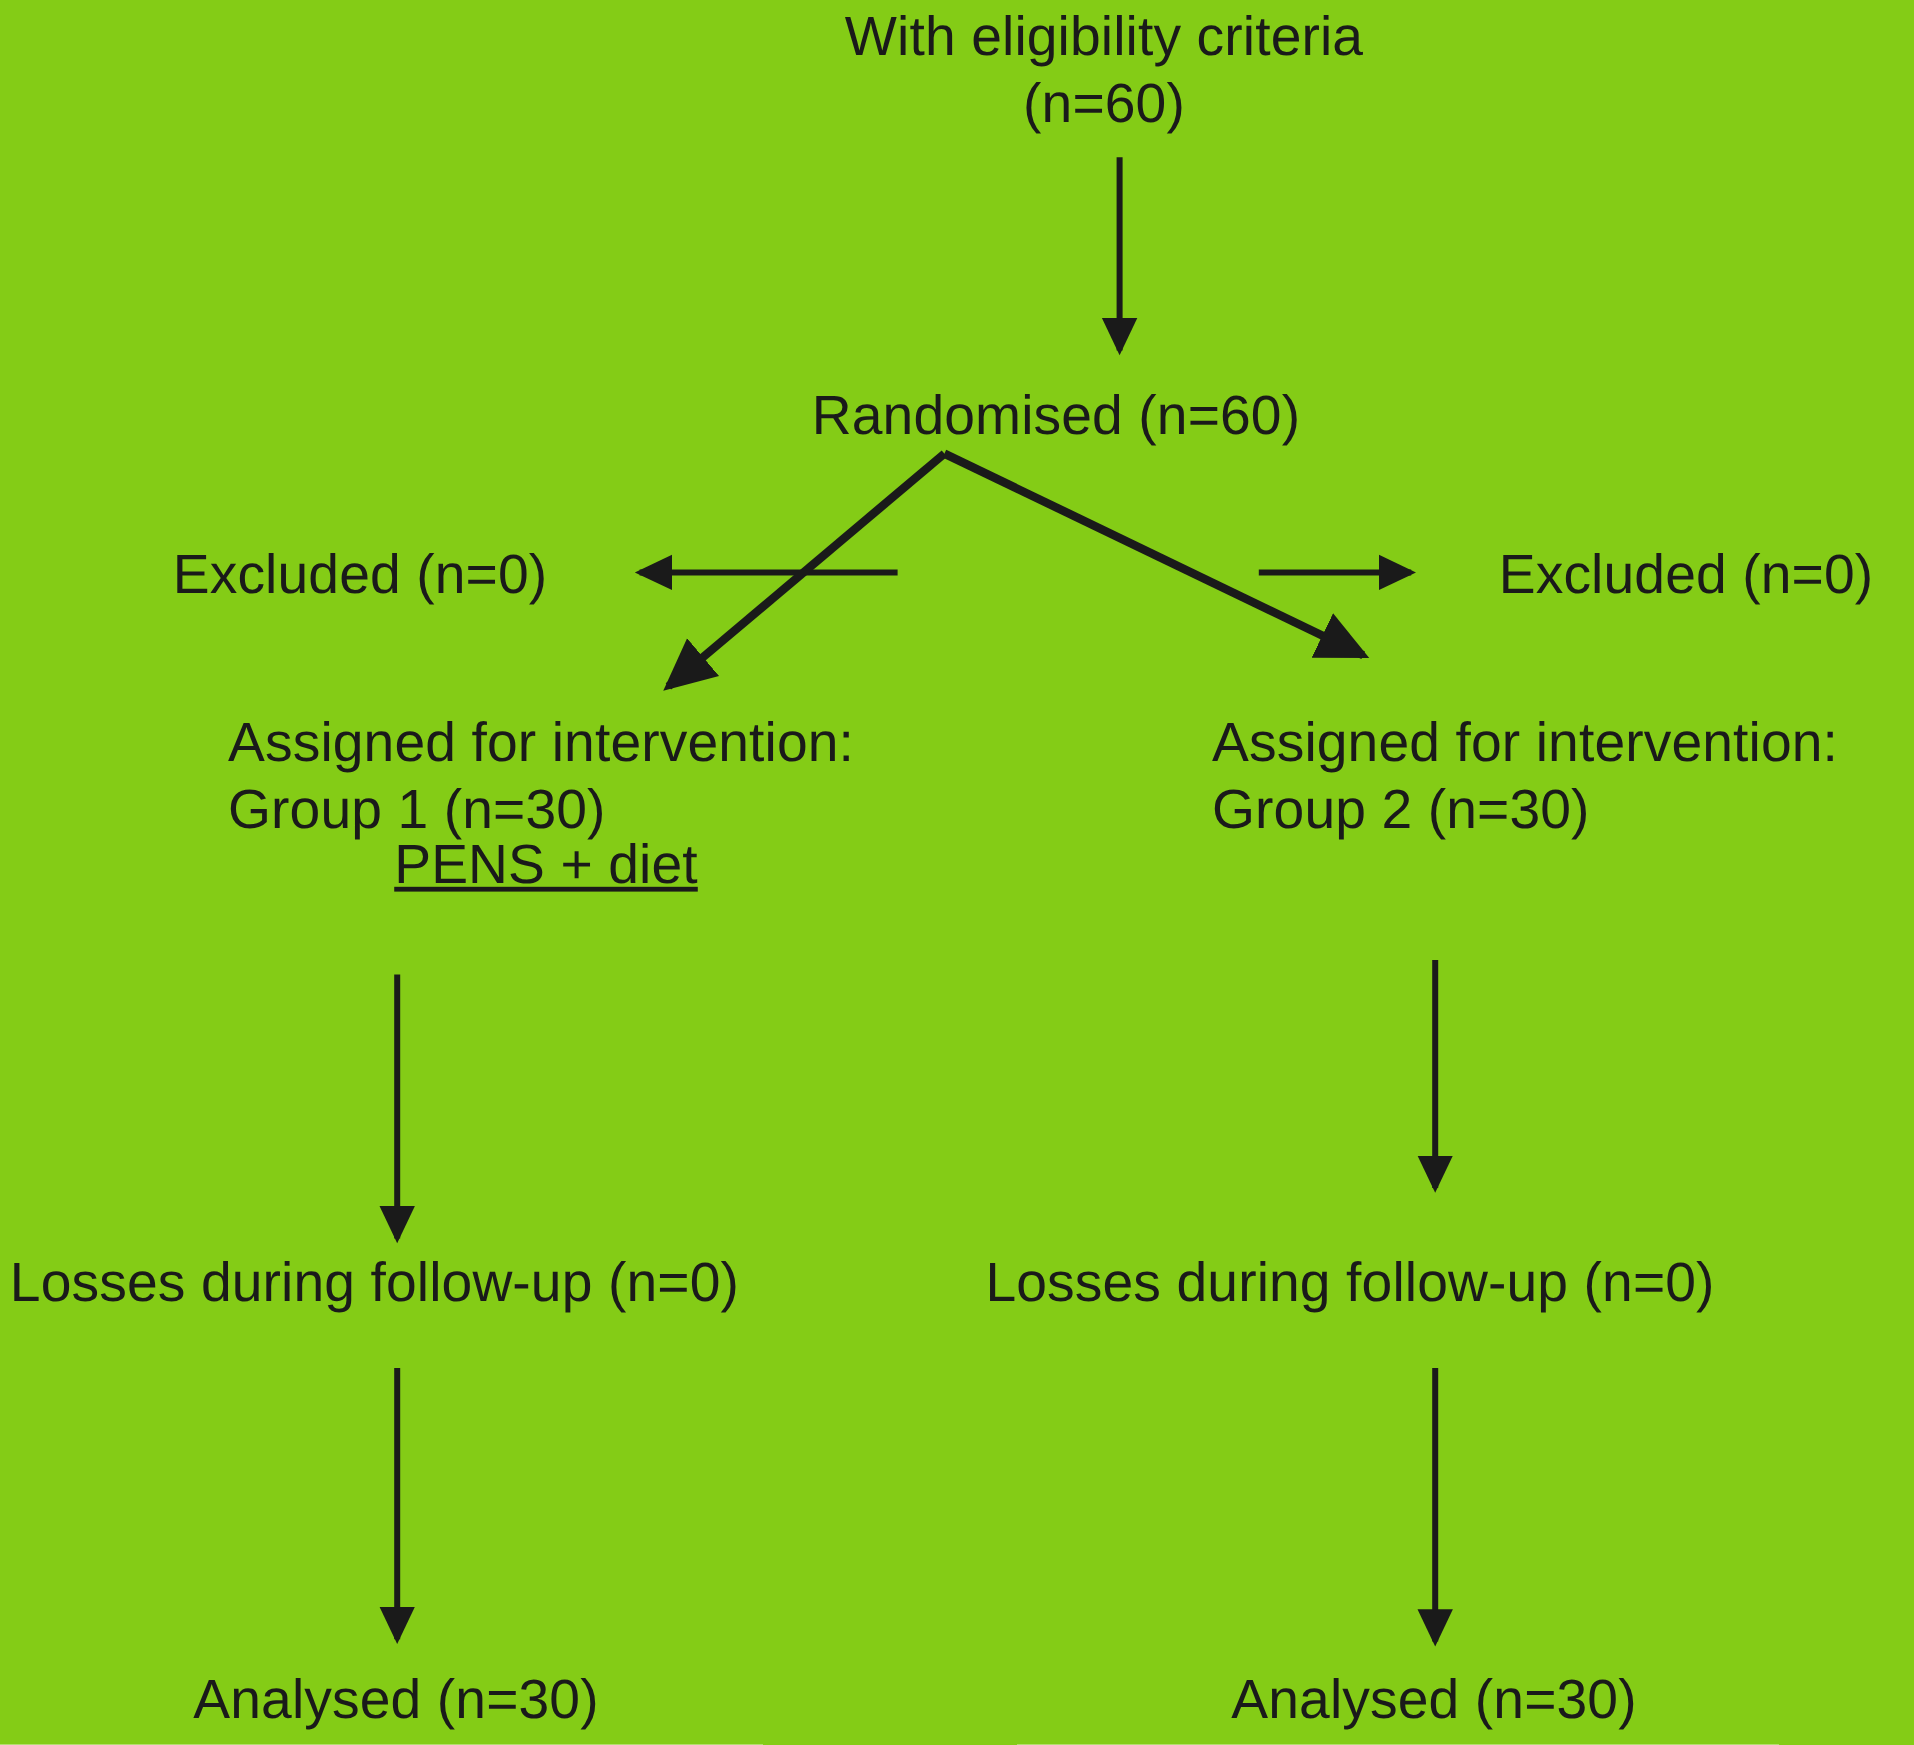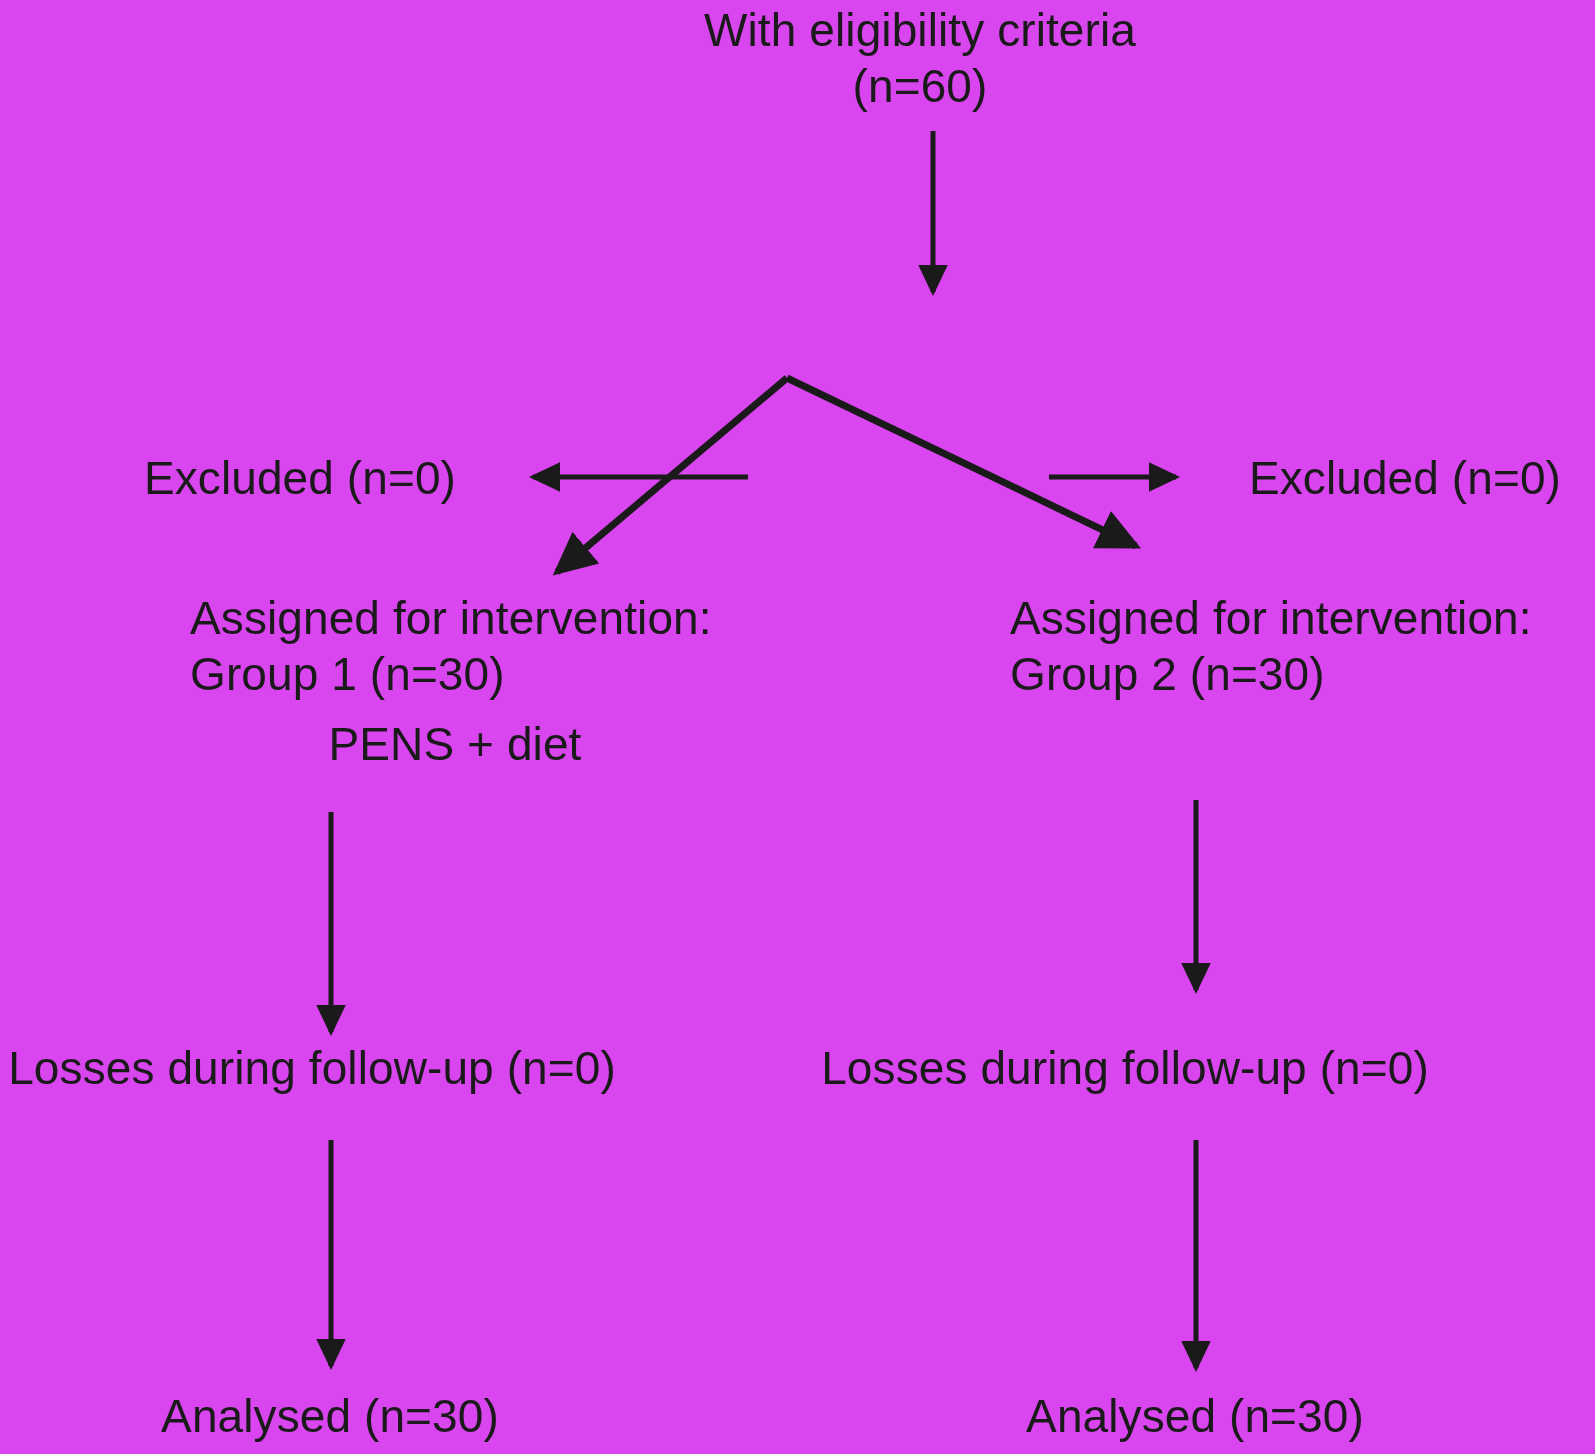--- a/index.html
+++ b/index.html
@@ -5,21 +5,21 @@
 <style>
   html, body {
     margin: 0;
     padding: 0;
     background: #ffffff;
   }
   #canvas {
     position: relative;
     width: 1595px;
     height: 1454px;
-    background: #d946ef;
+    background: #84cc16;
     font-family: "Liberation Sans", sans-serif;
     color: #1a1a1a;
     overflow: hidden;
   }
   .node {
     position: absolute;
     font-size: 46px;
     line-height: 1.22;
     color: #1a1a1a;
     white-space: pre-line;
@@ -34,21 +34,21 @@
     width: 1595px;
     height: 1454px;
     pointer-events: none;
   }
   
   #n-eligibility { left: 620px;  top: 2px;    width: 600px; }
   #n-randomised  { left: 580px;  top: 318px;  width: 600px; }
   #n-excl-left   { left: 100px;  top: 450px;  width: 400px; }
   #n-excl-right  { left: 1205px; top: 450px;  width: 400px; }
   #n-group1      { left: 190px;  top: 590px;  width: 560px; }
-  #n-group1-int  { left: 190px;  top: 716px;  width: 530px; }
+  #n-group1-int  { left: 190px;  top: 692px;  width: 530px; text-decoration: underline; }
   #n-group2      { left: 1010px; top: 590px;  width: 560px; }
   #n-group2-int  { left: 1010px; top: 718px;  width: 350px; }
   #n-loss-left   { left: -8px;   top: 1040px; width: 640px; }
   #n-loss-right  { left: 800px;  top: 1040px; width: 650px; }
   #n-analysed-l  { left: 100px;  top: 1388px; width: 460px; }
   #n-analysed-r  { left: 965px;  top: 1388px; width: 460px; }
 </style>
 </head>
 <body>
 
@@ -94,20 +94,21 @@
     </g>
 
     <g>
       <line x1="1196" y1="1140" x2="1196" y2="1368" stroke="#1a1a1a" stroke-width="5" marker-end="url(#head)"></line>
     </g>
   </svg>
 
   <div class="node center" id="n-eligibility">With eligibility criteria
 (n=60)</div>
 
+  <div class="node center" id="n-randomised">Randomised (n=60)</div>
 
   <div class="node center" id="n-excl-left">Excluded (n=0)</div>
 
   <div class="node center" id="n-excl-right">Excluded (n=0)</div>
 
   <div class="node left" id="n-group1">Assigned for intervention:
 Group 1 (n=30)</div>
 
   <div class="node center" id="n-group1-int">PENS + diet</div>
 

